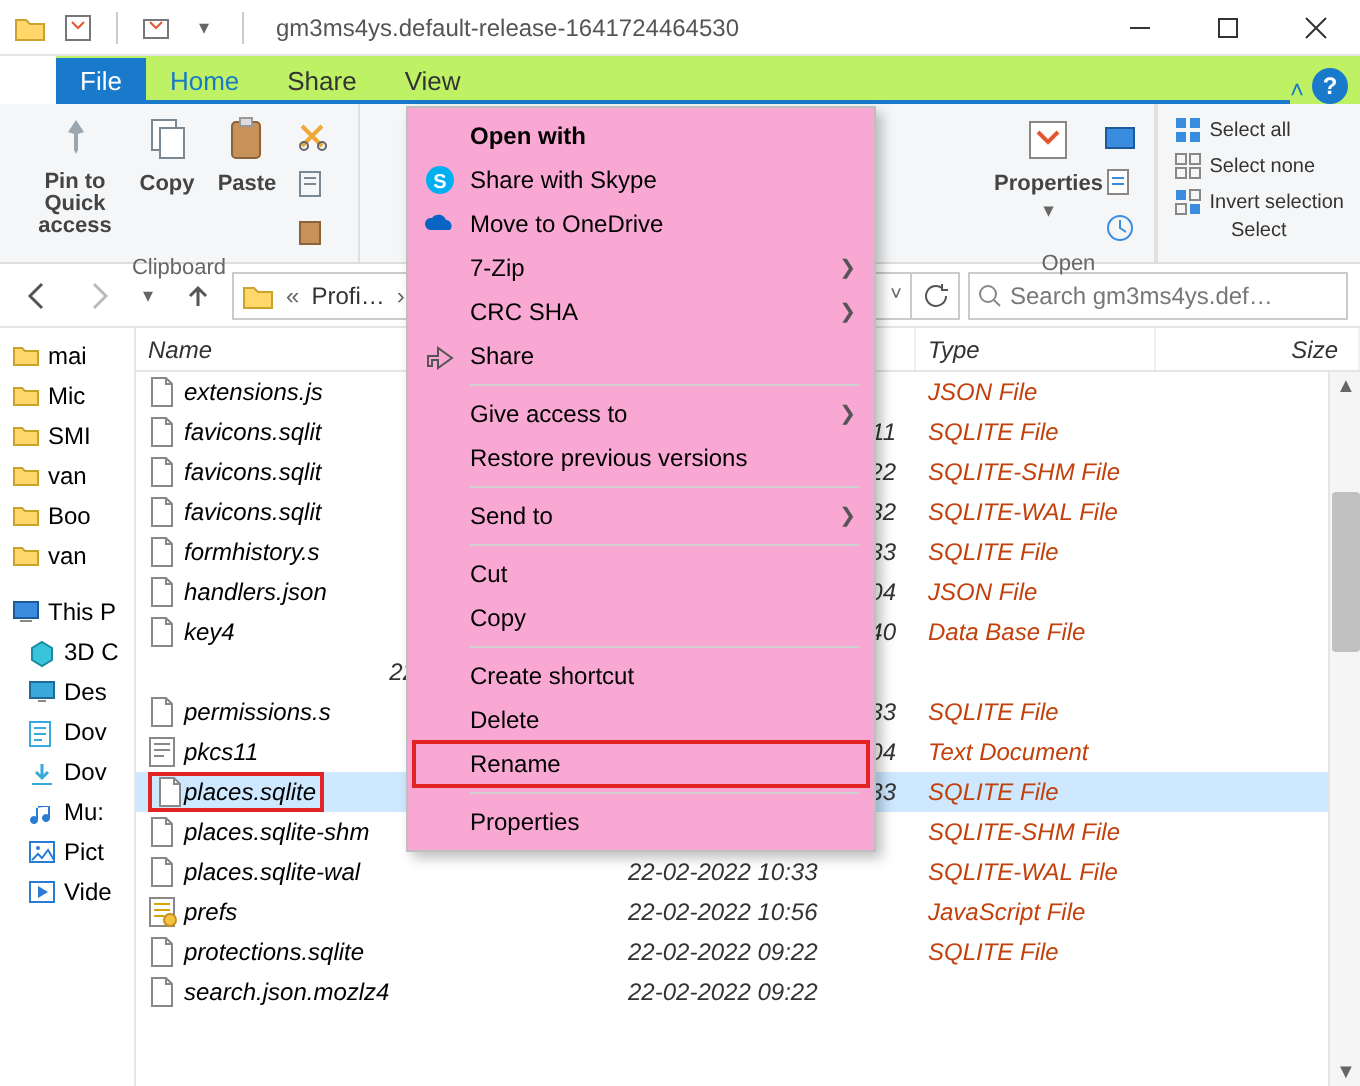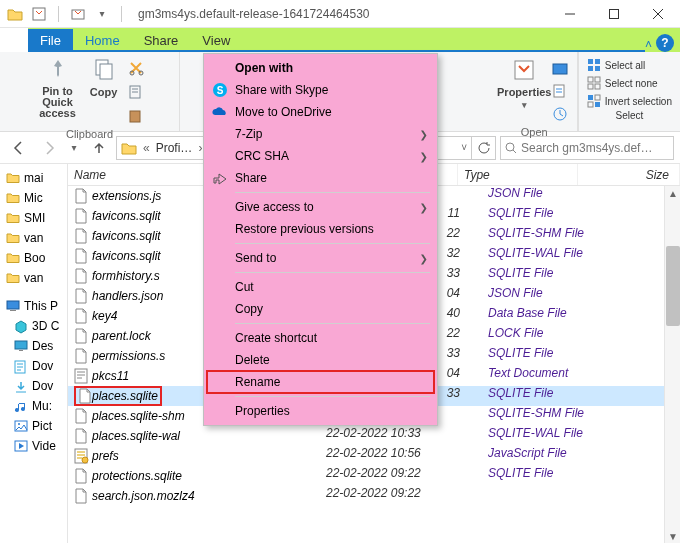--- a/index.html
+++ b/index.html
@@ -26,40 +26,40 @@
   .ribbon-right { display:flex; margin-left:auto;}
   .selgroup { display:flex; flex-direction:column; font-size:10px; color:#333; padding:4px 8px 2px 8px; border-left:1px solid #e0e0e0;}
   .selrow { display:flex; align-items:center; gap:4px; height:18px;}
   .selrow .tick { width:14px;height:14px;display:flex;align-items:center;justify-content:center;}
   .navbar { height:32px; display:flex; align-items:center; gap:4px; padding:2px 6px; border-bottom:1px solid #e5e5e5;}
   .navarrow { width:26px; height:26px; display:flex; align-items:center; justify-content:center;}
   .breadcrumb { flex:1; height:24px; border:1px solid #ccc; display:flex; align-items:center; font-size:12px; color:#333; overflow:hidden;}
   .breadcrumb .seg { padding:0 4px; display:flex; align-items:center; gap:3px;}
   .breadcrumb .chev { color:#666; padding:0 2px;}
   .refresh { width:24px;height:24px; border-left:1px solid #ccc; display:flex;align-items:center;justify-content:center;}
-  .searchbox { width:174px; height:24px; border:1px solid #ccc; display:flex; align-items:center; padding:0 4px; color:#777; font-size:12px; gap:4px;}
+  .searchbox { width:190px; height:24px; border:1px solid #ccc; display:flex; align-items:center; padding:0 4px; color:#777; font-size:12px; gap:4px;}
   .content { display:flex; height: calc(543px - 28px - 24px - 80px - 32px); }
   .tree { width:68px; border-right:1px solid #e5e5e5; padding:4px 0; overflow:hidden; font-size:12px;}
   .tree-item { display:flex; align-items:center; gap:4px; height:20px; padding-left:6px; white-space:nowrap;}
   .tree-item .ficon { width:14px; height:12px; flex-shrink:0;}
   .tree-sep { height:8px;}
   .filelist { flex:1; overflow:hidden; position:relative;font-style:italic;}
   .colheaders { display:flex; height:22px; border-bottom:1px solid #e5e5e5; font-size:12px; color:#333; align-items:center;}
   .ch { padding-left:6px; border-right:1px solid #f0f0f0; height:100%; display:flex; align-items:center; cursor:default;}
   .ch.name { width:240px; }
   .ch.date { width:150px; }
   .ch.type { width:120px; }
   .ch.size { flex:1; justify-content:flex-end; padding-right:10px;}
   .rows { font-size:12px;}
-  .frow { display:flex; height:20px; gap:12px;}
+  .frow { display:flex; height:20px; align-items:center;}
   .frow.selected { background:#cde8ff;}
   .frow .cell { padding-left:6px; white-space:nowrap; overflow:hidden; text-overflow:ellipsis;}
   .frow .cname { width:240px; display:flex; align-items:center; gap:4px;}
   .frow .cdate { width:150px; color:#333;}
-  .frow .ctype { width:120px; color:#4c1d95;}
+  .frow .ctype { width:120px; color:#c2410c;}
   .frow .csize { flex:1; text-align:right; padding-right:10px;}
   .ficon-file { width:14px; height:16px; flex-shrink:0;}
   .vscroll { position:absolute; right:0; top:22px; bottom:0; width:16px; background:#f5f5f5; border-left:1px solid #e5e5e5;}
   .vscroll .thumb { position:absolute; top:60px; width:14px; left:1px; height:80px; background:#c1c1c1; border-radius:2px;}
   .vscroll .arr { position:absolute; width:14px; height:14px; left:1px; display:flex;align-items:center;justify-content:center; color:#666; font-size:10px;}
   
   .ctxmenu { position:absolute; left:203px; top:53px; width:235px; background:#f9a8d4; border:1px solid #bfbfbf; box-shadow:3px 3px 6px rgba(0,0,0,0.25); z-index:50; padding:3px;}
   .ctxitem { display:flex; align-items:center; height:22px; padding:0 6px 0 28px; font-size:12px; color:#000; position:relative;}
   .ctxitem .cicon { position:absolute; left:4px; width:18px; height:18px; display:flex; align-items:center; justify-content:center;}
   .ctxitem .sub { margin-left:auto; color:#555; font-size:10px;}
@@ -139,20 +139,29 @@
       </div>
       <div class="bigbtn" style="width:36px;">
         <span class="ic">
             <svg width="22" height="22">
               <rect x="3" y="1" width="12" height="15" fill="#fff" stroke="#7a8894"></rect>
               <rect x="7" y="5" width="12" height="15" fill="#fff" stroke="#7a8894"></rect>
             </svg>
           </span>
         <span>Copy</span>
       </div>
+      <div class="bigbtn" style="width:36px;">
+        <span class="ic">
+            <svg width="22" height="24">
+              <rect x="3" y="3" width="14" height="18" rx="2" fill="#c7915a" stroke="#8a6338"></rect>
+              <rect x="7" y="1" width="6" height="4" fill="#ddd" stroke="#999"></rect>
+            </svg>
+          </span>
+        <span>Paste</span>
+      </div>
       <div style="display:flex;flex-direction:column;gap:4px;padding-top:2px;">
         <span class="iconbtn">
             <svg width="16" height="16">
               <path d="M3 3l10 10M13 3L3 13" stroke="#f0a838" stroke-width="2"></path>
               <circle cx="4" cy="13" r="2" fill="none" stroke="#666"></circle>
               <circle cx="13" cy="13" r="2" fill="none" stroke="#666"></circle>
             </svg>
           </span>
         <span class="iconbtn">
             <svg width="16" height="16">
@@ -471,27 +480,20 @@
               <path d="M2 1h7l3 3v11H2z" fill="#fff" stroke="#888"></path>
               <path d="M9 1v3h3" fill="none" stroke="#888"></path>
             </svg>
             <span>key4</span>
           </div>
           <div class="cell cdate" style="text-align:right;padding-right:10px;">40</div>
           <div class="cell ctype">Data Base File</div>
           <div class="cell csize"></div>
         </div>
         <div class="frow">
-          <div class="cell cname">
-            <svg class="ficon-file" width="14" height="16">
-              <path d="M2 1h7l3 3v11H2z" fill="#fff" stroke="#888"></path>
-              <path d="M9 1v3h3" fill="none" stroke="#888"></path>
-            </svg>
-            <span>parent.lock</span>
-          </div>
           <div class="cell cdate" style="text-align:right;padding-right:10px;">22</div>
           <div class="cell ctype">LOCK File</div>
           <div class="cell csize"></div>
         </div>
         <div class="frow">
           <div class="cell cname">
             <svg class="ficon-file" width="14" height="16">
               <path d="M2 1h7l3 3v11H2z" fill="#fff" stroke="#888"></path>
               <path d="M9 1v3h3" fill="none" stroke="#888"></path>
             </svg>

